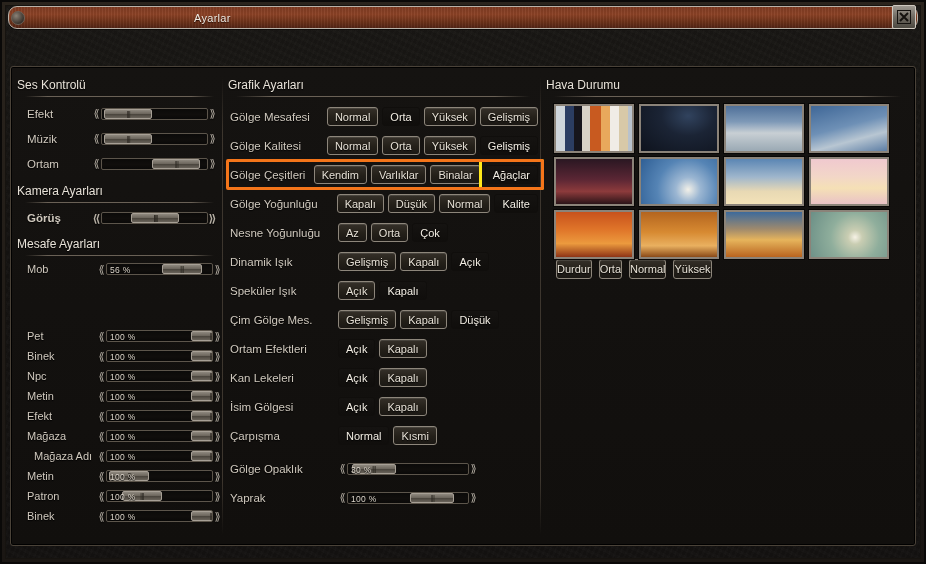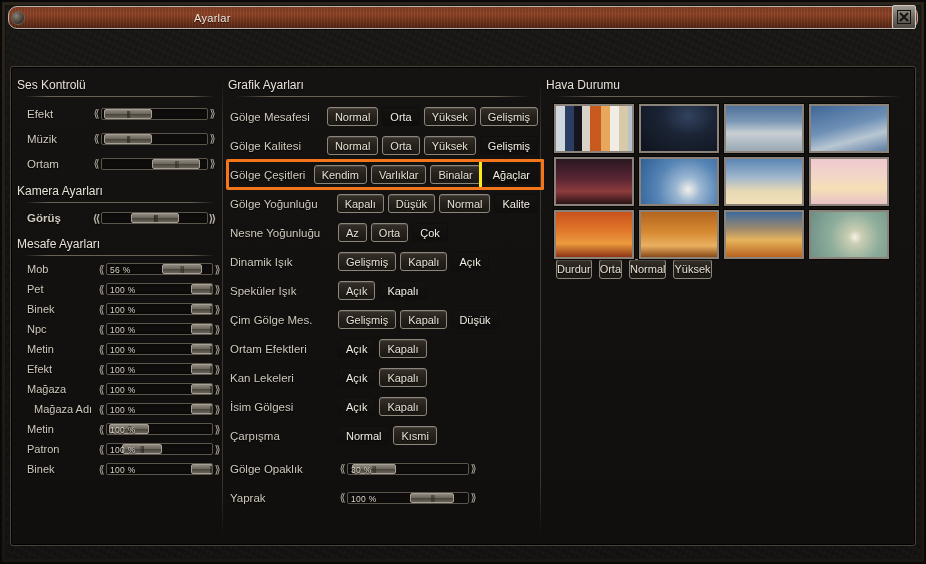--- a/index.html
+++ b/index.html
@@ -297,21 +297,21 @@
             <div class="row-label" style="width: 70px; font-size: 11px;">Mob</div>
             <div class="slider" style="width: 125px;">
               <span class="arrow">⟪</span>
               <div class="track">
                 <div class="knob" style="left:52%;width:40px;"></div>
                 <span class="pct">56 %</span>
               </div>
               <span class="arrow">⟫</span>
             </div>
           </div>
-          <div class="row" style="height: 20px;">
+          <div class="row" style="height: 20px; margin-top: 47px;">
             <div class="row-label" style="width: 70px; font-size: 11px;">Pet</div>
             <div class="slider" style="width: 125px;">
               <span class="arrow">⟪</span>
               <div class="track">
                 <div class="knob" style="left:80%;width:40px;"></div>
                 <span class="pct">100 %</span>
               </div>
               <span class="arrow">⟫</span>
             </div>
           </div>

